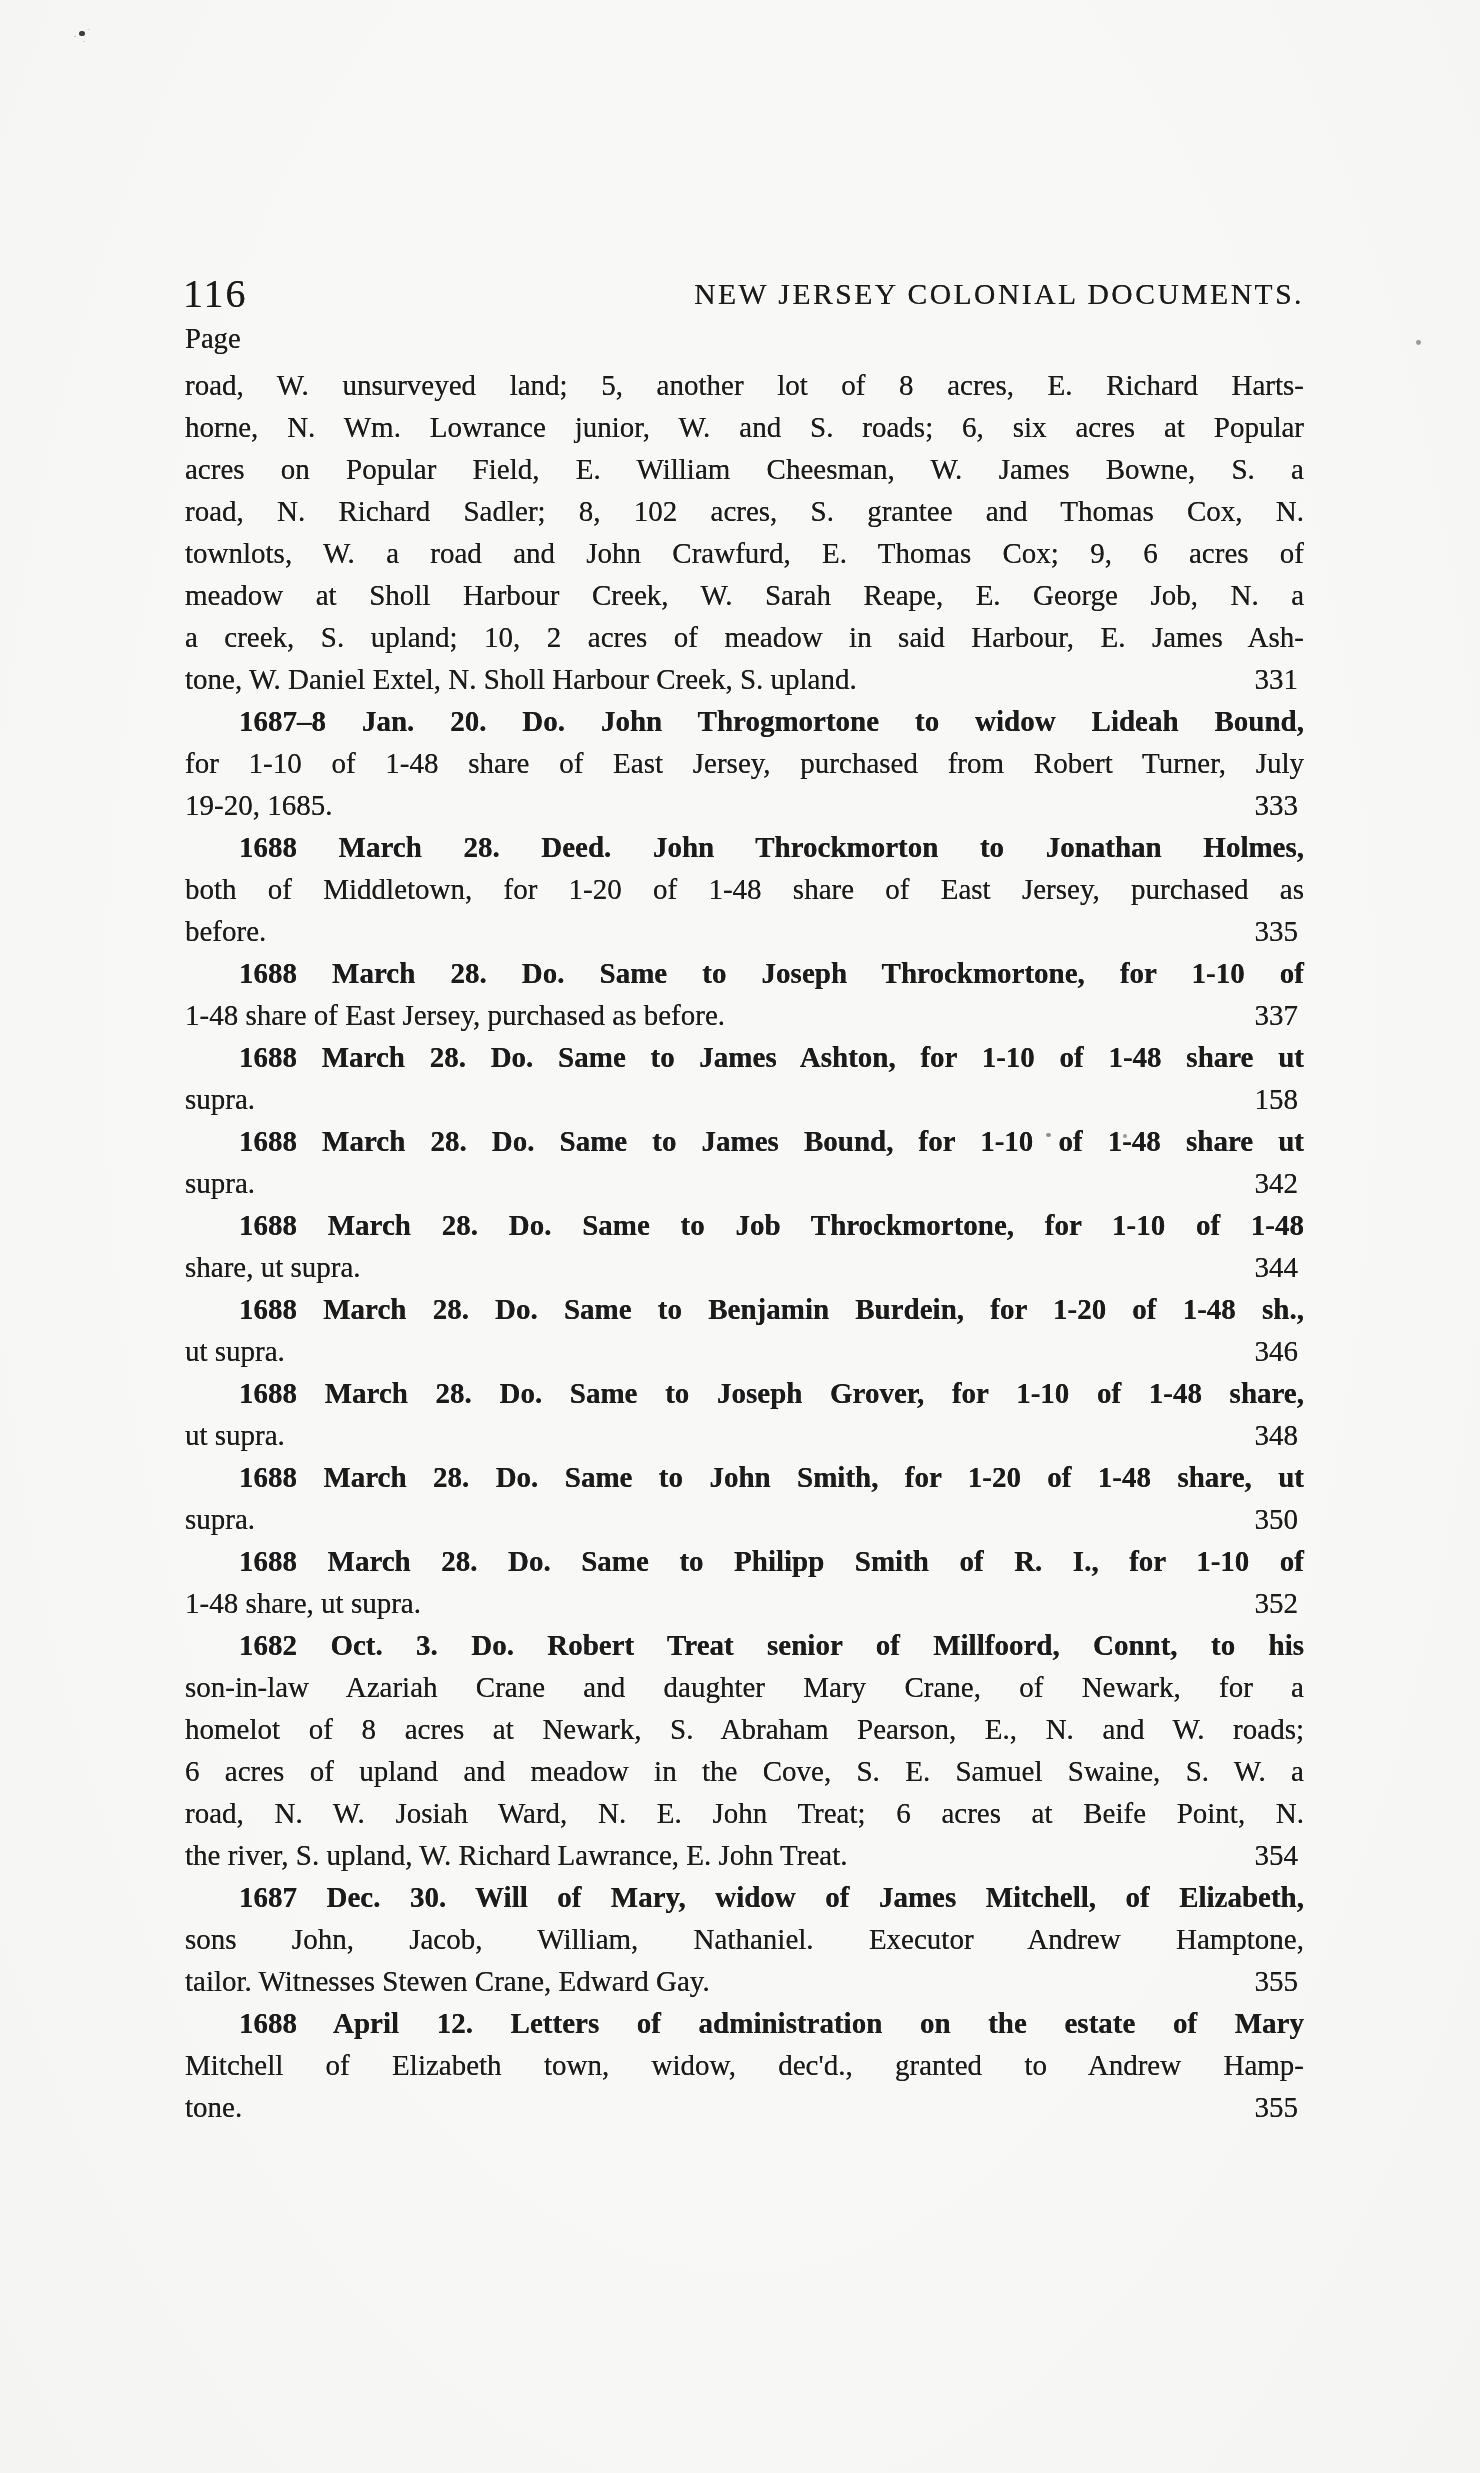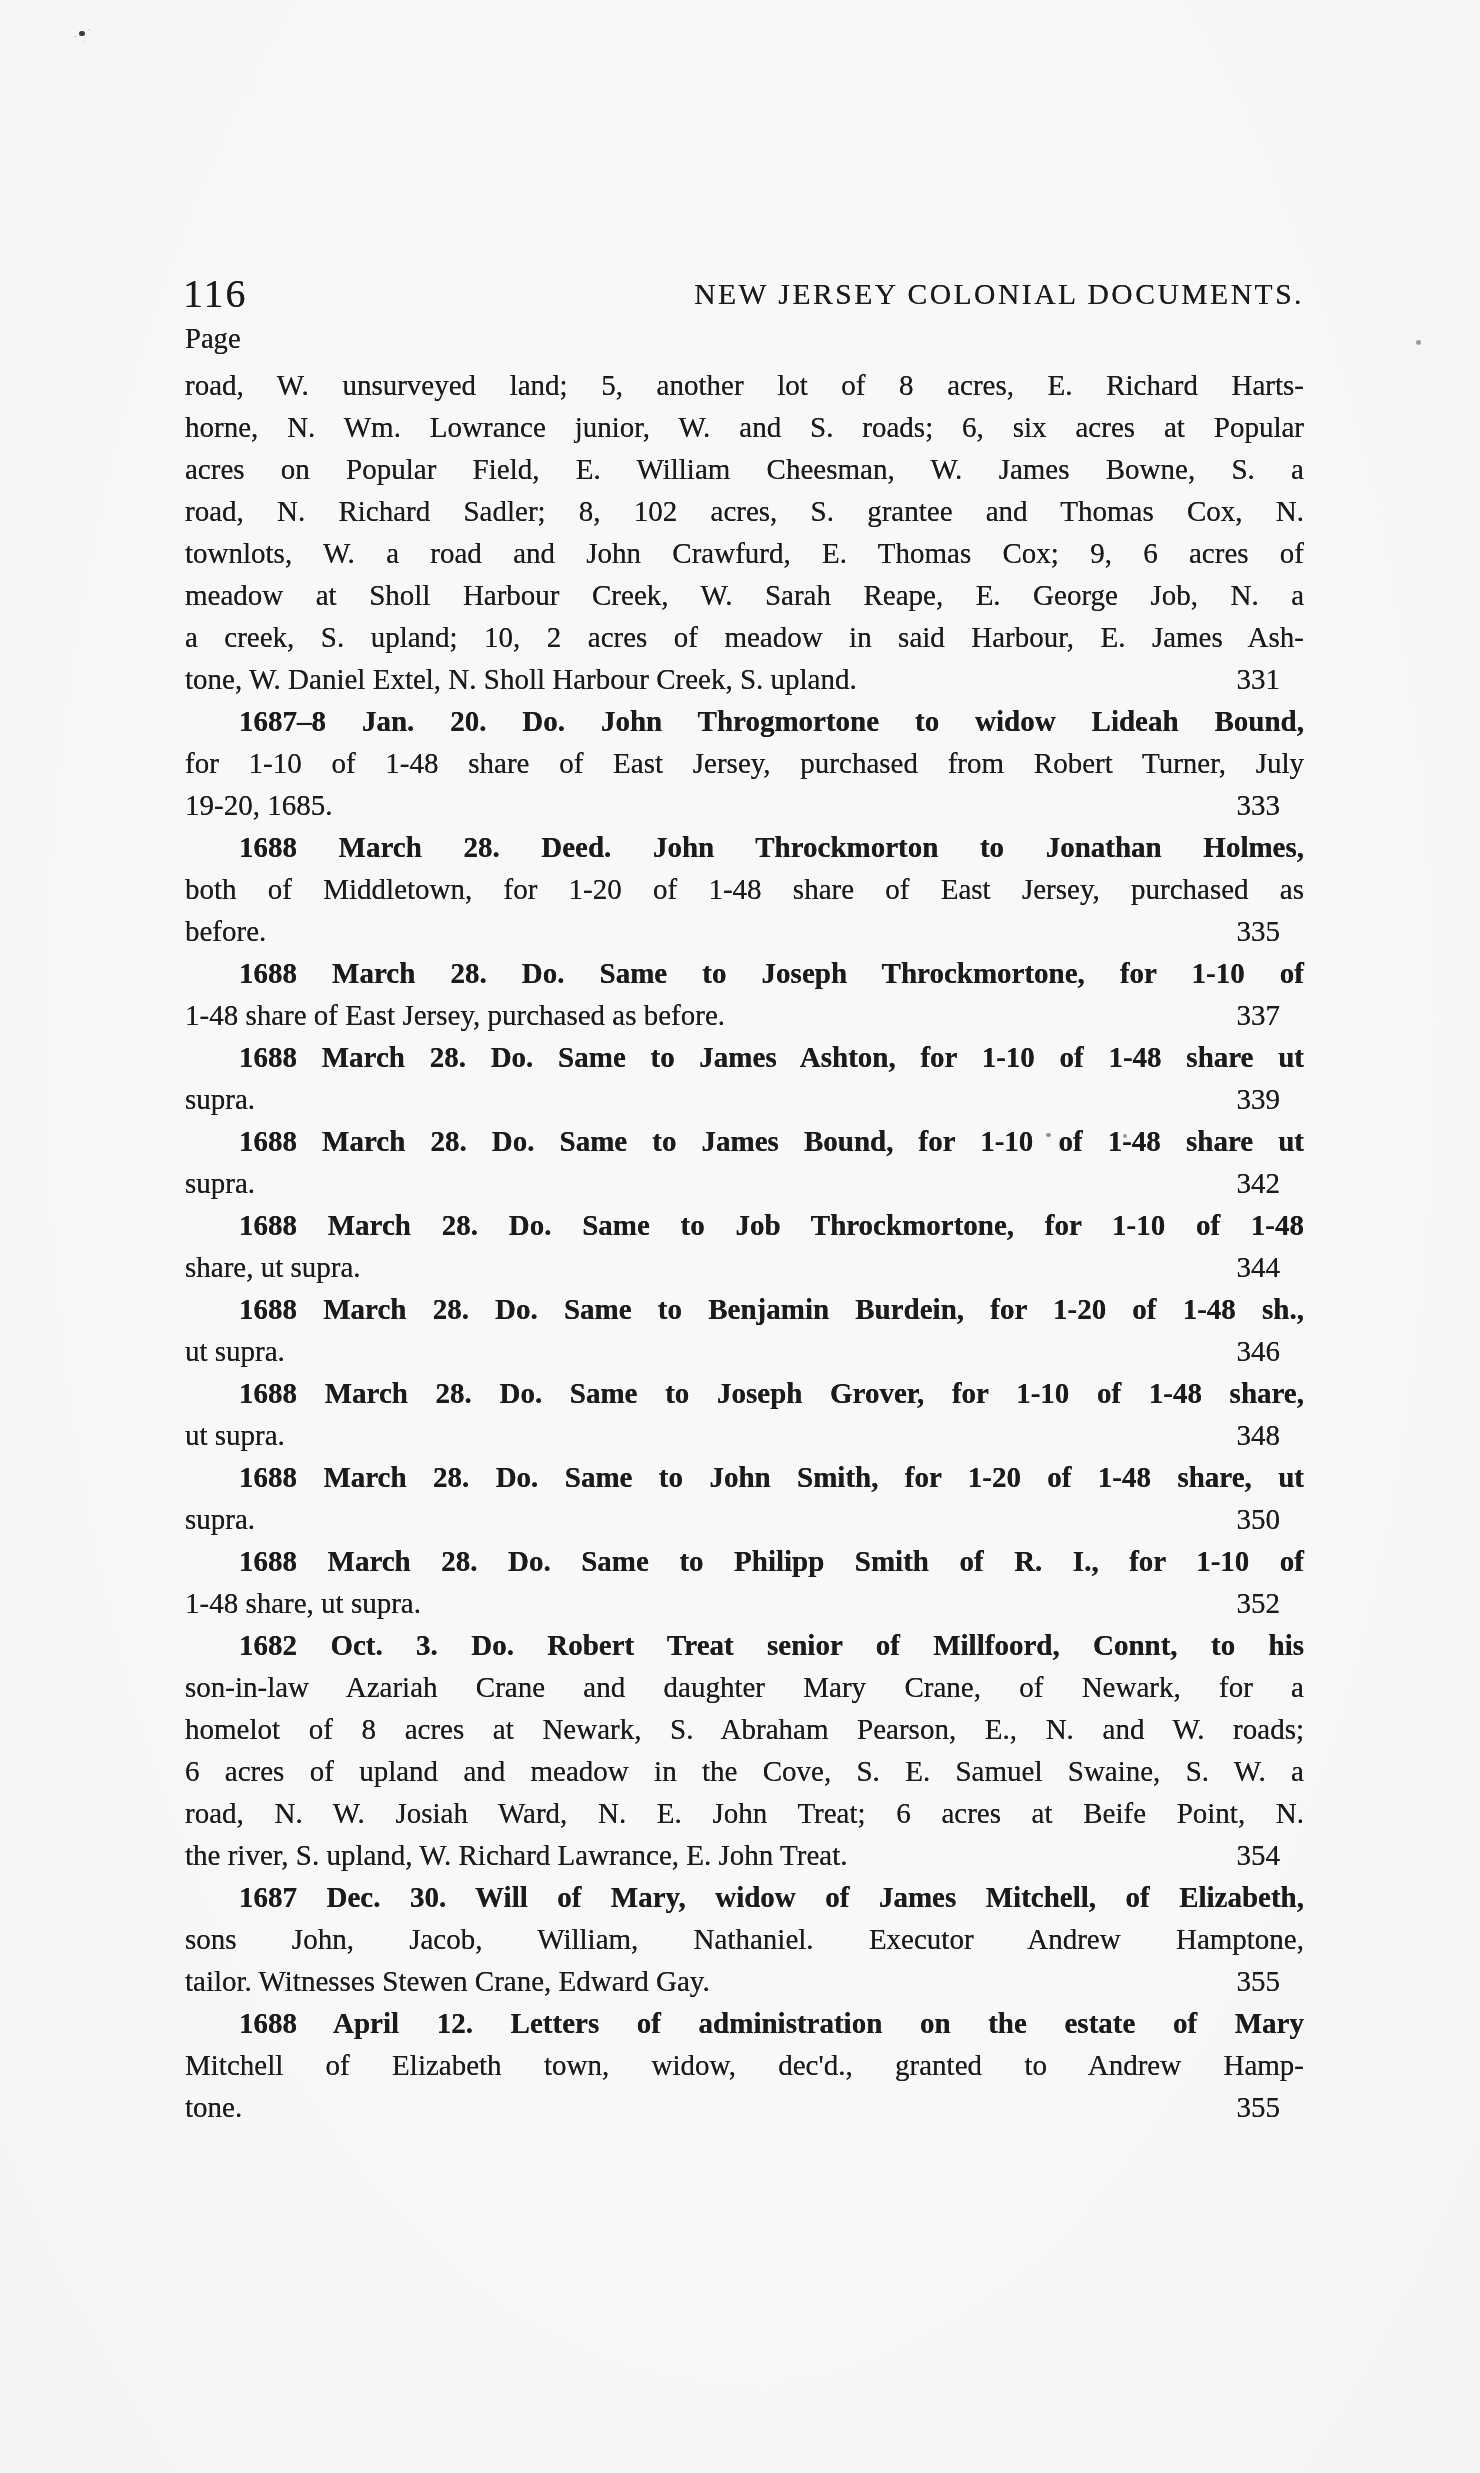--- a/index.html
+++ b/index.html
@@ -42,21 +42,21 @@
   }
   .line{
     line-height:42px;
     text-align:justify;
     text-align-last:justify;
   }
   .line.first{text-indent:54px;font-weight:bold;}
   .line.last{text-align-last:left;}
   .pgnum{
     float:right;
-    margin-right:24px;
+    margin-right:6px;
   }
   .speck{
     position:absolute;border-radius:50%;
   }
   .speck-1{left:79px;top:30.5px;width:5.9px;height:5.9px;background:#3c3c3c;
     box-shadow:-6.9px 3px 0 -2px #c2c2c0, 6.9px -3.9px 0 -2px #cccccb, 2px 7.9px 0 -2px #d2d2d0;}
   .speck-2{left:1046px;top:1133px;width:4.9px;height:3.9px;background:#8d8d8b;}
   .speck-3{left:1123px;top:1134px;width:3.9px;height:3.9px;background:#9b9b99;}
   .speck-4{left:1416px;top:340px;width:4.9px;height:4.9px;background:#9a9a98;}
 </style>
@@ -95,21 +95,21 @@
         <div class="line first">1688 March 28.  Deed.  John Throckmorton to Jonathan Holmes,</div>
         <div class="line">both of Middletown, for 1-20 of 1-48 share of East Jersey, purchased as</div>
         <div class="line last"><span class="pgnum">335</span>before.</div>
       </div>
       <div class="entry">
         <div class="line first">1688 March 28.  Do.  Same to Joseph Throckmortone, for 1-10 of</div>
         <div class="line last"><span class="pgnum">337</span>1-48 share of East Jersey, purchased as before.</div>
       </div>
       <div class="entry">
         <div class="line first">1688 March 28.  Do.  Same to James Ashton, for 1-10 of 1-48 share ut</div>
-        <div class="line last"><span class="pgnum">339</span>supra.</div>
+        <div class="line last"><span class="pgnum">158</span>supra.</div>
       </div>
       <div class="entry">
         <div class="line first">1688 March 28.  Do.  Same to James Bound, for 1-10 of 1-48 share ut</div>
         <div class="line last"><span class="pgnum">342</span>supra.</div>
       </div>
       <div class="entry">
         <div class="line first">1688 March 28.  Do.  Same to Job Throckmortone, for 1-10 of 1-48</div>
         <div class="line last"><span class="pgnum">344</span>share, ut supra.</div>
       </div>
       <div class="entry">

